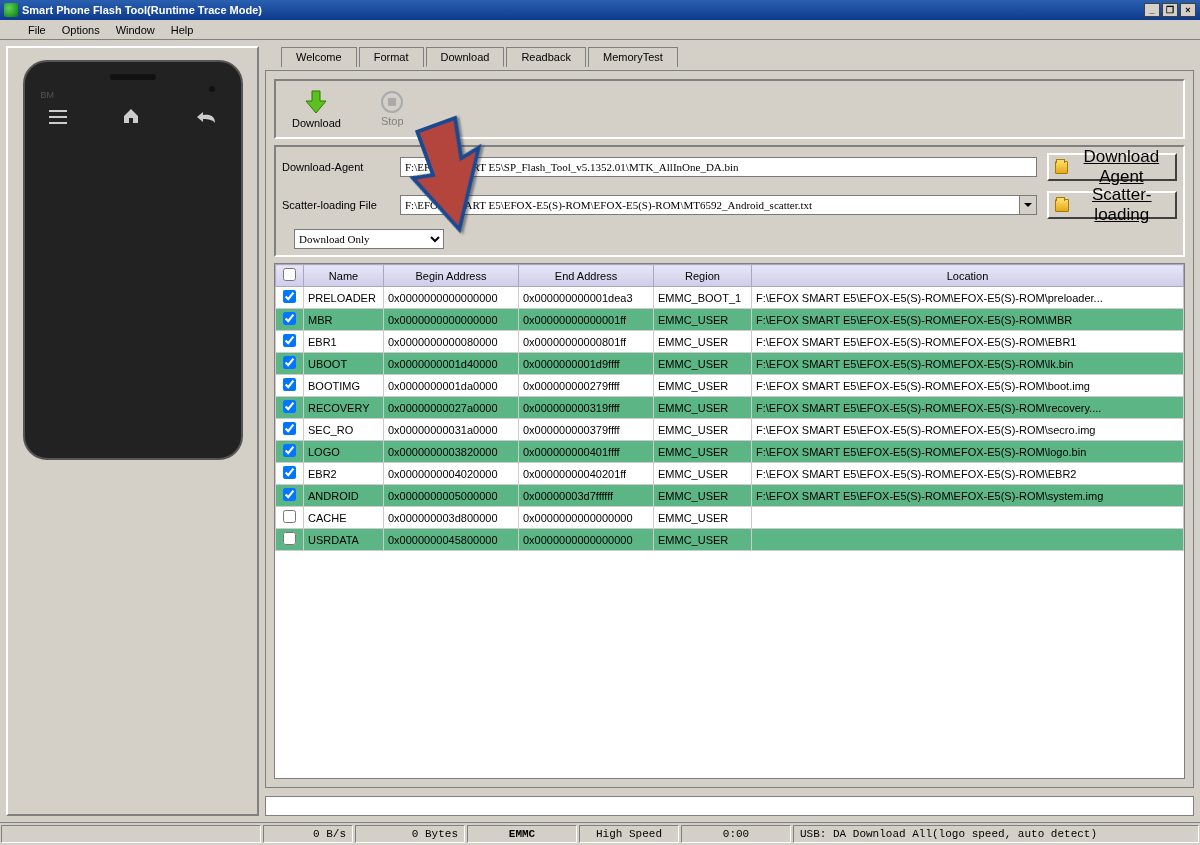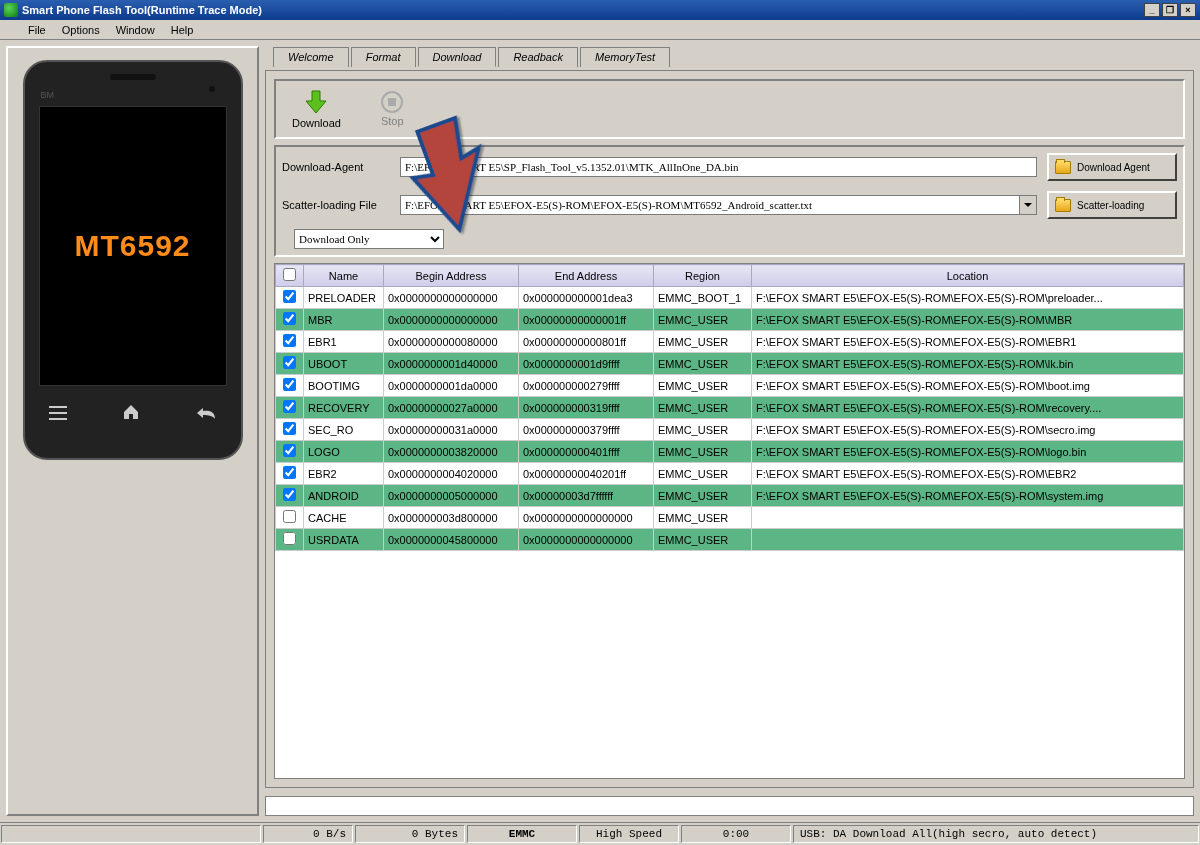--- a/index.html
+++ b/index.html
@@ -27,41 +27,41 @@
 .phone .dot { position: absolute; top: 24px; right: 26px; width: 6px; height: 6px; background: #111; border-radius: 50%; }
 .phone .screen { margin: 16px 14px 0 14px; height: 280px; background: #000; border: 1px solid #333; display: flex; align-items: center; justify-content: center; }
 .phone .screen-text { color: #ff8c1a; font-size: 30px; font-weight: bold; font-family: Arial; letter-spacing: 1px; }
 .phone .btns { display: flex; justify-content: space-between; padding: 18px 24px 0 24px; color: #ccc; font-size: 18px; }
 .phone .hbtn svg { fill:#ccc; }
 
 
 .right-main { flex: 1; display: flex; flex-direction: column; gap: 4px; }
 
 
-.tabbar { display: flex; margin-left: 8px; font-style: italic; }
+.tabbar { display: flex; margin-left: 16px; }
 .tab { border: 1px solid #808080; border-bottom: none; background: #d4d0c8; padding: 3px 14px; margin-right: 2px; position: relative; top: 1px; }
 .tab.active { background: #d4d0c8; border-bottom: 1px solid #d4d0c8; z-index: 2; }
 
 
 .tabcontent { border: 1px solid #808080; background: #d4d0c8; padding: 8px; flex: 1; display: flex; flex-direction: column; gap: 6px; position: relative; }
 
 
 .toolbar-group { border: 2px solid; border-color: #808080 #fff #fff #808080; padding: 8px 16px; display: flex; gap: 40px; align-items: center; }
 .tool-btn { display: flex; flex-direction: column; align-items: center; gap: 2px; font-size: 11px; }
 .tool-btn.disabled { color: #808080; }
 .dl-arrow { width: 26px; height: 26px; }
 .stop-circ { width: 22px; height: 22px; border: 2px solid #aaa; border-radius: 50%; display:flex; align-items:center; justify-content:center; }
 .stop-circ::after { content:""; width:8px; height:8px; background:#aaa; }
 
 
 .file-group { border: 2px solid; border-color: #808080 #fff #fff #808080; padding: 6px; }
 .file-row { display: flex; align-items: center; margin-bottom: 10px; }
 .file-row label { width: 118px; }
 .file-row input.path { flex: 1; height: 20px; border: 1px solid #7a7a7a; padding: 1px 4px; font-family: Tahoma; font-size: 11px; background: #fff; }
-.btn3d { width: 130px; height: 28px; margin-left: 10px; border: 2px solid; border-color: #fff #404040 #404040 #fff; background: #d4d0c8; display: flex; align-items: center; gap: 6px; padding: 0 6px; font-size: 10px; }
+.btn3d { width: 130px; height: 28px; margin-left: 10px; border: 2px solid; border-color: #fff #404040 #404040 #fff; background: #d4d0c8; display: flex; align-items: center; gap: 6px; padding: 0 6px; font-size: 17px; text-decoration: underline; }
 .folder-icon { width: 16px; height: 13px; background: linear-gradient(to bottom, #ffd966, #e6a817); border: 1px solid #a67c00; border-radius: 1px; position: relative; }
 .folder-icon::before { content:""; position:absolute; top:-3px; left:0; width:7px; height:3px; background:#ffd966; border:1px solid #a67c00; border-bottom:none; border-radius:1px 1px 0 0; }
 
 .mode-row { display:flex;margin-left:12px; }
 .mode-row select { width: 150px; height: 20px; border:1px solid #7a7a7a; background:#fff; font-size:11px; font-family:Tahoma; }
 
 
 .ptable { border:1px solid #808080; background:#fff; flex:1; overflow:auto; }
 .ptable table { width:100%; border-collapse:collapse; table-layout:fixed; }
 .ptable th { background: linear-gradient(to bottom, #e8e6f5, #cfccea); border:1px solid #a8a8c0; padding:3px 4px; font-weight:normal; text-align:center; height:20px; }
@@ -108,23 +108,20 @@
   <div class="menuitem">Help</div>
 </div>
 
 <div class="appbody">
 
   <div class="phone-panel">
     <div class="phone">
       <div class="speaker"></div>
       <div class="bm">BM</div>
       <div class="dot"></div>
-      <div class="screen">
-        <div class="screen-text">MT6592</div>
-      </div>
       <div class="btns">
         <span class="hbtn"><svg width="18" height="14" viewBox="0 0 18 14">
               <rect x="0" y="0" width="18" height="2"></rect>
               <rect x="0" y="6" width="18" height="2"></rect>
               <rect x="0" y="12" width="18" height="2"></rect>
             </svg></span>
         <span class="hbtn"><svg width="18" height="16" viewBox="0 0 18 16">
               <path d="M2 8 L9 1 L16 8 L16 15 L11 15 L11 10 L7 10 L7 15 L2 15 Z"></path>
             </svg></span>
         <span class="hbtn"><svg width="22" height="14" viewBox="0 0 22 14">
@@ -320,14 +317,14 @@
   </div>
 </div>
 
 <div class="statusbar">
   <div class="cell" style="width:260px"></div>
   <div class="cell" style="width:90px; justify-content:flex-end">0 B/s</div>
   <div class="cell" style="width:110px; justify-content:flex-end">0 Bytes</div>
   <div class="cell" style="width:110px; font-weight:bold">EMMC</div>
   <div class="cell" style="width:100px">High Speed</div>
   <div class="cell" style="width:110px">0:00</div>
-  <div class="cell" style="flex:1; justify-content:flex-start">USB: DA Download All(high secro, auto detect)</div>
+  <div class="cell" style="flex:1; justify-content:flex-start">USB: DA Download All(logo speed, auto detect)</div>
 </div>
 
 </body></html>

